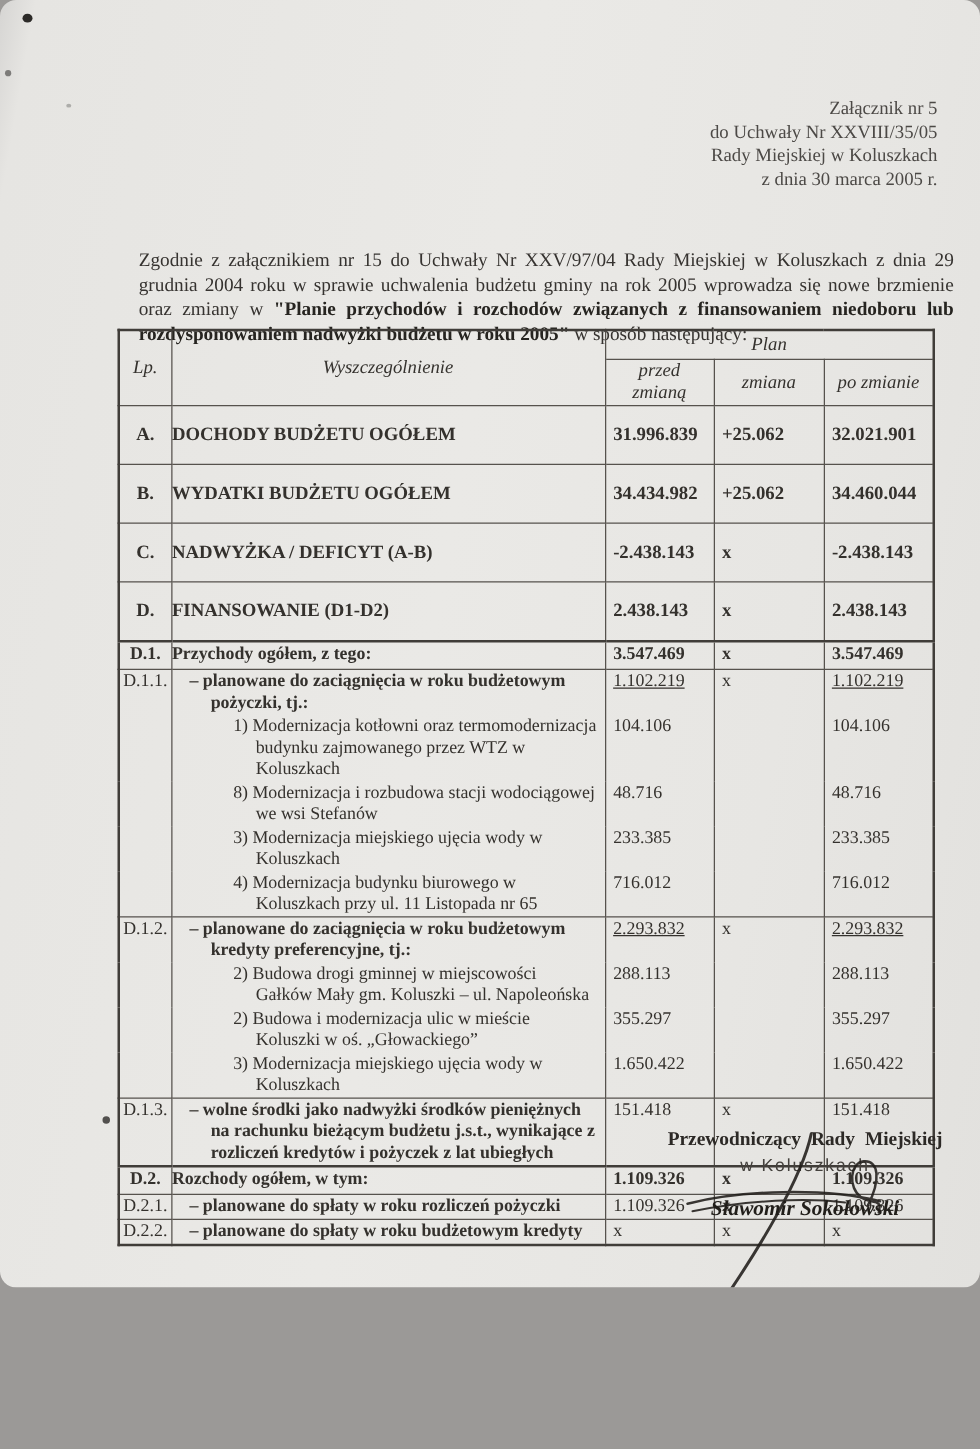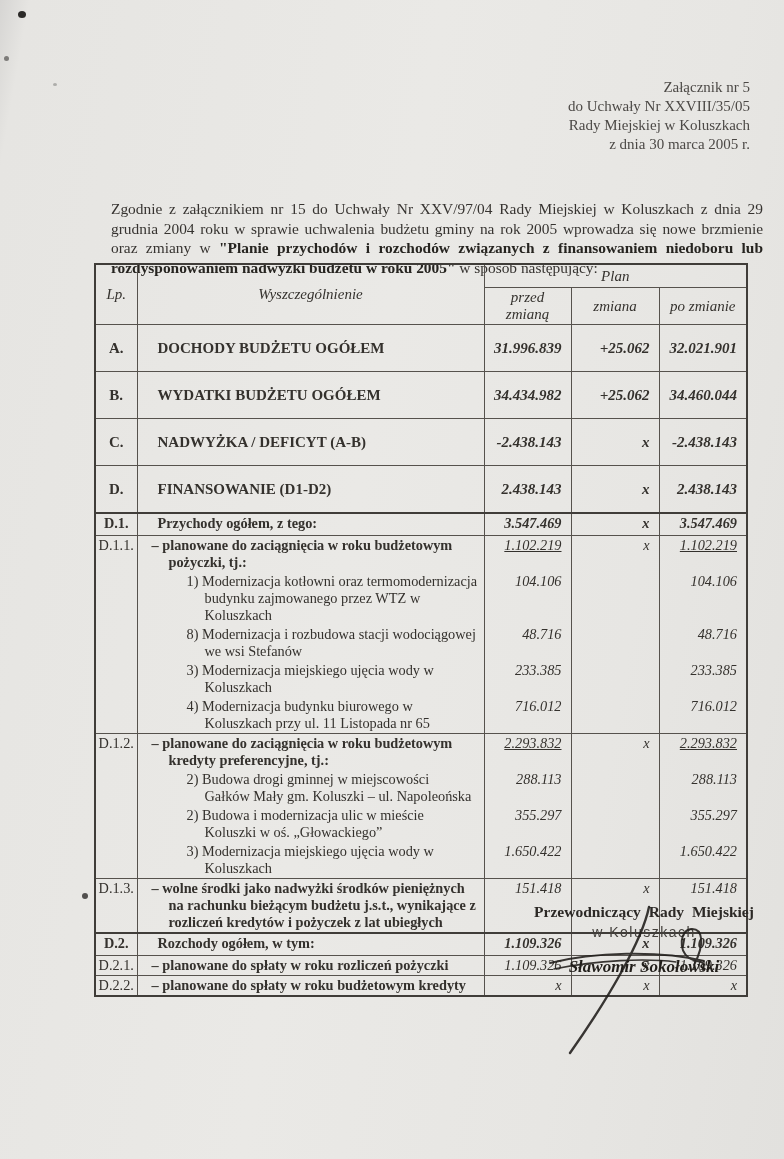--- a/index.html
+++ b/index.html
@@ -1,19 +1,19 @@
 <!DOCTYPE html>
 <html><head>
 <meta charset="utf-8">
 <style>
   html,body { margin:0; padding:0; background:#9b9997; }
   .page {
-    position:relative; width:784px; height:1159px; overflow:hidden;
+    position:relative; width:784px; height:1030px; overflow:hidden;
     background:linear-gradient(100deg,#d6d5d3 0%,#e6e5e2 3%,#eae9e6 45%,#e7e6e3 75%,#e2e1de 100%);
-    font-family:"Liberation Serif","DejaVu Serif",serif; color:#34312d;
+    font-family:"Liberation Serif","DejaVu Serif",serif; color:#34312d;border-radius:13px;
   }
   
   .speck { position:absolute; background:#2c2a28; border-radius:50%; }
   .s1 { left:18px; top:11px; width:8px; height:7px; }
   .s2 { left:4px;  top:56px; width:5px; height:5px; opacity:.55; }
   .s3 { left:82px; top:893px; width:6px; height:6px; opacity:.8; }
   .s4 { left:53px; top:83px; width:4px; height:3px; opacity:.3; }
 
   .attachment { position:absolute; top:78px; right:34px; text-align:right;
     font-size:15px; line-height:19px; color:#4c4946; }
@@ -26,24 +26,24 @@
     border-collapse:collapse; table-layout:fixed; }
   table.budget { border:2px solid #403d39; }
   .budget th, .budget td { border:1px solid #56524d; }
   .budget th { font-style:italic; font-weight:normal; font-size:15px; color:#35322e;
     padding:1px 4px; background:transparent; }
   .budget tr.h-plan th { height:20px; }
   .budget tr.h-sub th { height:27px; }
   .budget td { font-size:14.3px; line-height:17px; padding:1px 6px;
     vertical-align:top; color:#34312d; }
   .budget td.lp { text-align:center; padding:1px 1px; overflow:hidden; }
-  .budget td.num { text-align:right; padding-right:9px; white-space:nowrap;font-style:italic; }
+  .budget td.num { text-align:left; padding-right:9px; white-space:nowrap; }
   .budget tr.r-major td { font-weight:bold; font-size:15px; height:44px; vertical-align:middle; }
   .budget tr.r-sec td { font-weight:bold; border-top:2px solid #403d39; height:19px; }
-  .budget td.lbl { padding-left:20px; }
+  .budget td.lbl { padding-left:0; }
   .budget td.dash { padding-left:31px; text-indent:-17px;font-weight:bold; }
   .budget td.item { padding-left:67px; text-indent:-18px; }
   .budget tr.open td { border-bottom:none; }
   .budget tr.cont td { border-top:none; }
   .budget .u { text-decoration:underline; }
 
   .sign { position:absolute; top:903px; left:498px; width:292px; text-align:center; }
   .sign-title { font-size:15.5px; font-weight:bold; color:#2c2926; word-spacing:4px; }
   .sign-sub { margin-top:3px; font-family:"Liberation Sans","DejaVu Sans",sans-serif;
     font-size:14px; letter-spacing:1.5px; color:#44413d; }

